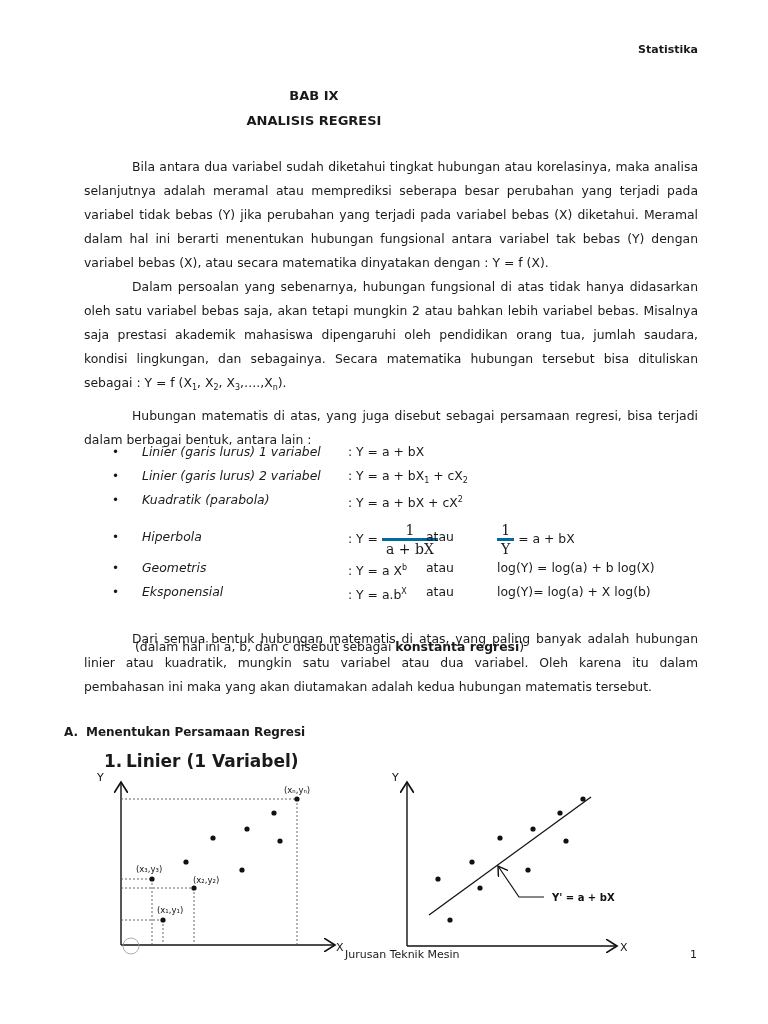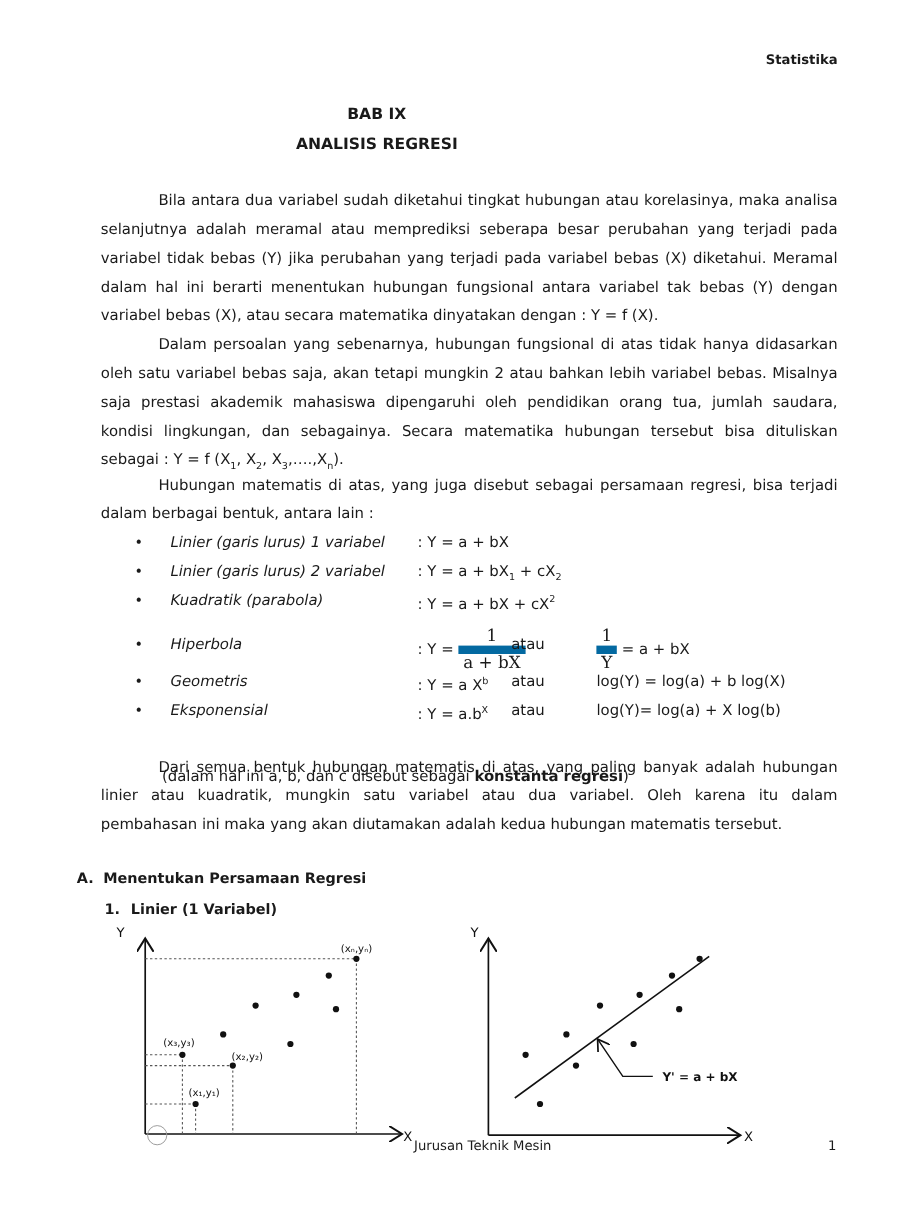--- a/index.html
+++ b/index.html
@@ -12,41 +12,41 @@
   .para .ind { display:inline-block; width:48px; }
   .row { left:112px; font-size:12.4px; height:24px; line-height:24px; }
   .bullet { position:absolute; left:0; width:12px; font-size:12px; }
   .rlabel { position:absolute; left:30px; white-space:nowrap;font-style:italic; }
   .rform { position:absolute; left:236px; white-space:nowrap; }
   .ratau { position:absolute; left:314px; white-space:nowrap; }
   .ralt { position:absolute; left:385px; white-space:nowrap; }
   .frac { display:inline-flex; flex-direction:column; align-items:center; vertical-align:middle;
           font-family:"DejaVu Serif", serif; font-size:14px; line-height:16px; }
   .frac .num { padding:0 4px; }
-  .frac .den { border-top:7px solid #0369a1; padding:0 4px; }
+  .frac .den { border-top:3px solid #0369a1; padding:0 4px; }
   sub, sup { font-size:8px; }
   .note { left:135px; top:603px; font-size:12.4px;margin-top:36px; }
   .secA { left:64px; top:725px; font-size:12px; font-weight:bold; }
-  .sec1 { left:87px; top:751px; font-size:12px; font-weight:bold; }
+  .sec1 { left:104px; top:751px; font-size:17px; font-weight:bold; }
   .footer { font-size:11px; font-weight:normal; }
   svg text { font-family:"DejaVu Sans", sans-serif; }
 </style>
 </head>
 <body>
 
 <div class="abs hdr">Statistika</div>
 
 <div class="abs title" style="top:88px">BAB IX</div>
 <div class="abs title" style="top:113px">ANALISIS REGRESI</div>
 
 <div class="abs para" style="top:155px"><span class="ind"></span><span>Bila antara dua variabel sudah diketahui tingkat hubungan atau korelasinya, maka analisa selanjutnya adalah meramal atau memprediksi seberapa besar perubahan yang terjadi pada variabel tidak bebas (Y) jika perubahan yang terjadi pada variabel bebas (X) diketahui. Meramal dalam hal ini berarti menentukan hubungan fungsional antara variabel tak bebas (Y) dengan variabel bebas (X), atau secara matematika dinyatakan dengan : Y = f (X).</span></div>
 
 <div class="abs para" style="top:275px"><span class="ind"></span><span>Dalam persoalan yang sebenarnya, hubungan fungsional di atas tidak hanya didasarkan oleh satu variabel bebas saja, akan tetapi mungkin 2 atau bahkan lebih variabel bebas. Misalnya saja prestasi akademik mahasiswa dipengaruhi oleh pendidikan orang tua, jumlah saudara, kondisi lingkungan, dan sebagainya. Secara matematika hubungan tersebut bisa dituliskan sebagai : Y = f (X</span><sub>1</sub><span>, X</span><sub>2</sub><span>, X</span><sub>3</sub><span>,….,X</span><sub>n</sub><span>).</span></div>
 
-<div class="abs para" style="top:392px"><span class="ind"></span><span>Hubungan matematis di atas, yang juga disebut sebagai persamaan regresi, bisa terjadi dalam berbagai bentuk, antara lain :</span></div>
+<div class="abs para" style="top:404px"><span class="ind"></span><span>Hubungan matematis di atas, yang juga disebut sebagai persamaan regresi, bisa terjadi dalam berbagai bentuk, antara lain :</span></div>
 
 <div class="abs row" style="top:440px">
   <span class="bullet">•</span>
   <span class="rlabel">Linier (garis lurus) 1 variabel</span>
   <span class="rform">: Y = a + bX</span>
 </div>
 <div class="abs row" style="top:464px">
   <span class="bullet">•</span>
   <span class="rlabel">Linier (garis lurus) 2 variabel</span>
   <span class="rform"><span>: Y = a + bX</span><sub>1</sub><span> + cX</span><sub>2</sub></span>

